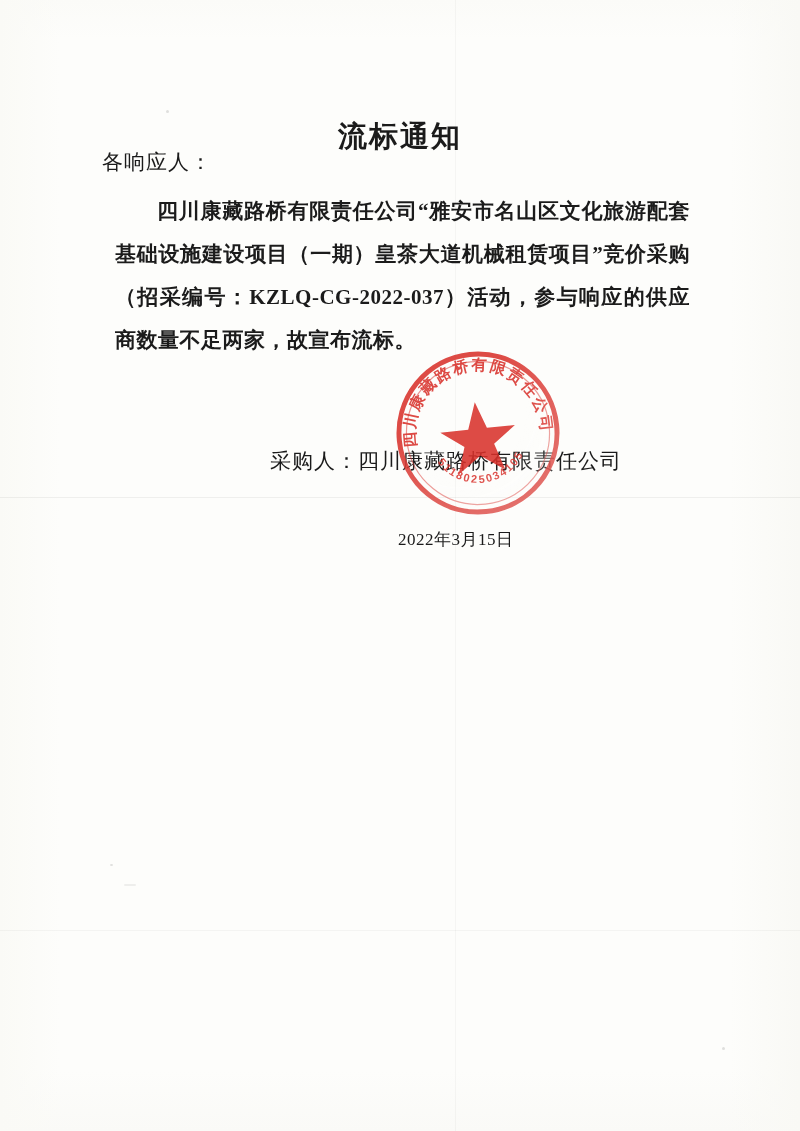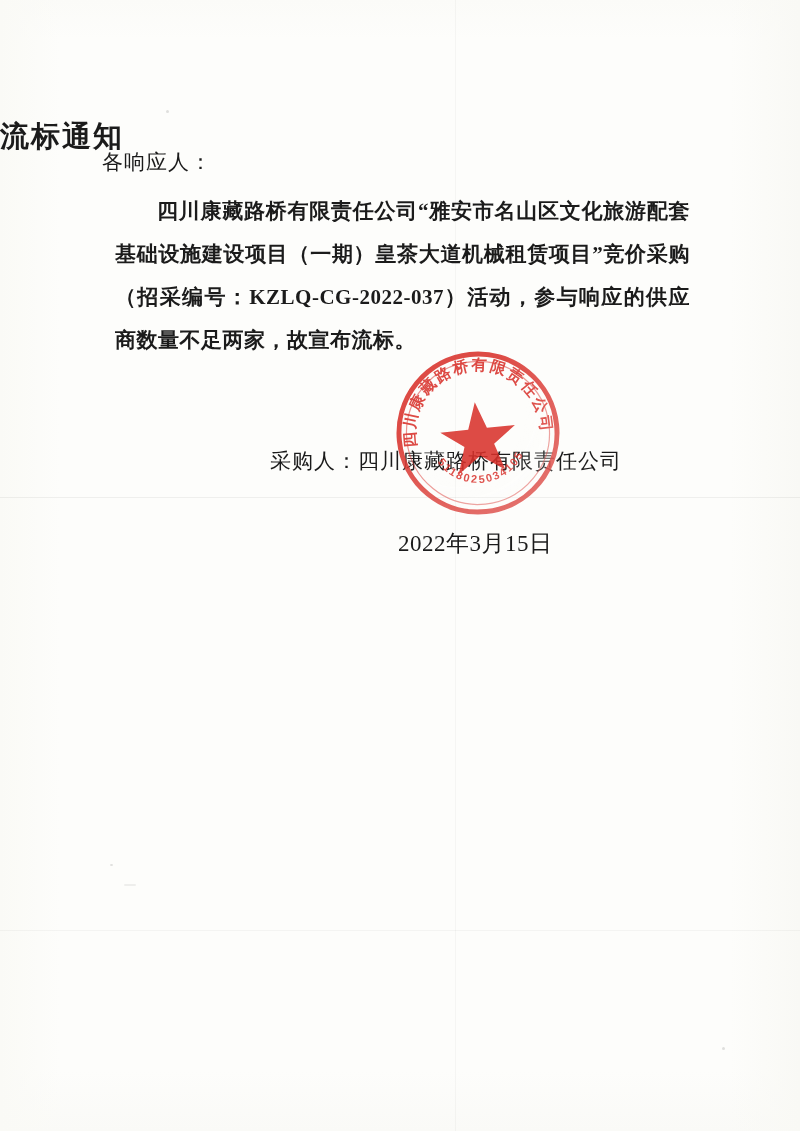--- a/index.html
+++ b/index.html
@@ -49,20 +49,21 @@
     background: rgba(90,90,90,0.18);
     border-radius: 50%;
     pointer-events: none;
   }
 
   .doc-title {
     position: absolute;
     top: 98px;
     left: 0;
     right: 0;
+    text-align: center;
     font-size: 29px;
     font-weight: bold;
     letter-spacing: 2px;
     font-family: "Liberation Serif", "DejaVu Serif", serif;
   }
 
   .salutation {
     position: absolute;
     top: 148px;
     left: 102px;
@@ -92,21 +93,21 @@
     top: 447px;
     left: 270px;
     font-size: 21px;
     letter-spacing: 1px;
   }
 
   .date-line {
     position: absolute;
     top: 528px;
     left: 398px;
-    font-size: 23px;
+    font-size: 17px;
     letter-spacing: 0.5px;
   }
 
   
   .seal {
     position: absolute;
     left: 395px;
     top: 350px;
     width: 166px;
     height: 166px;

